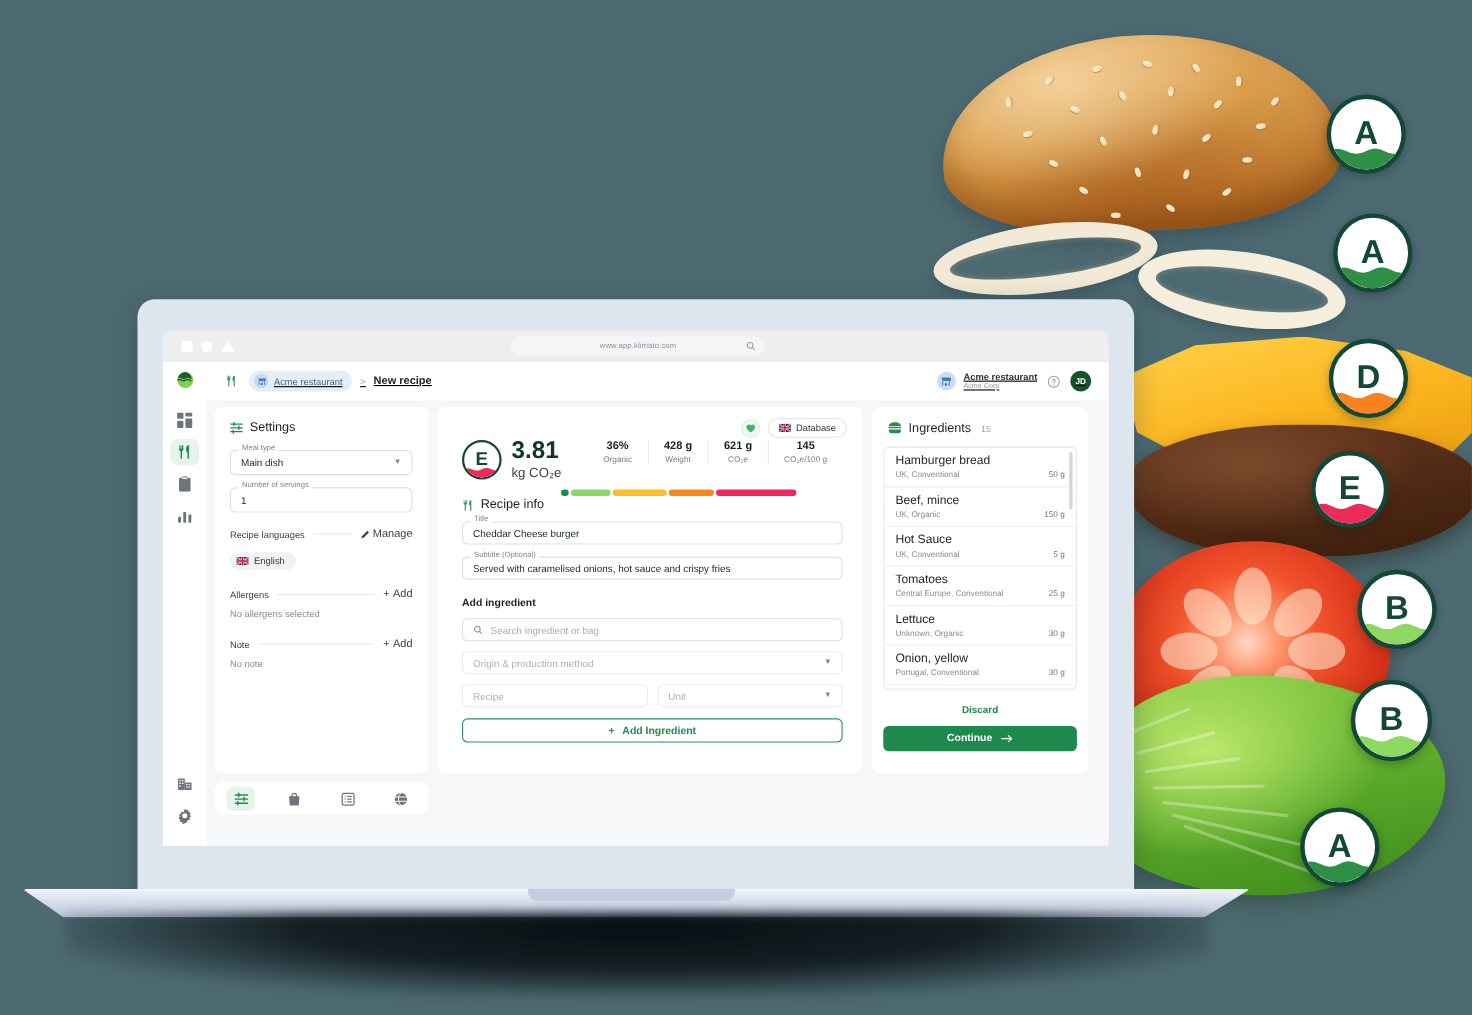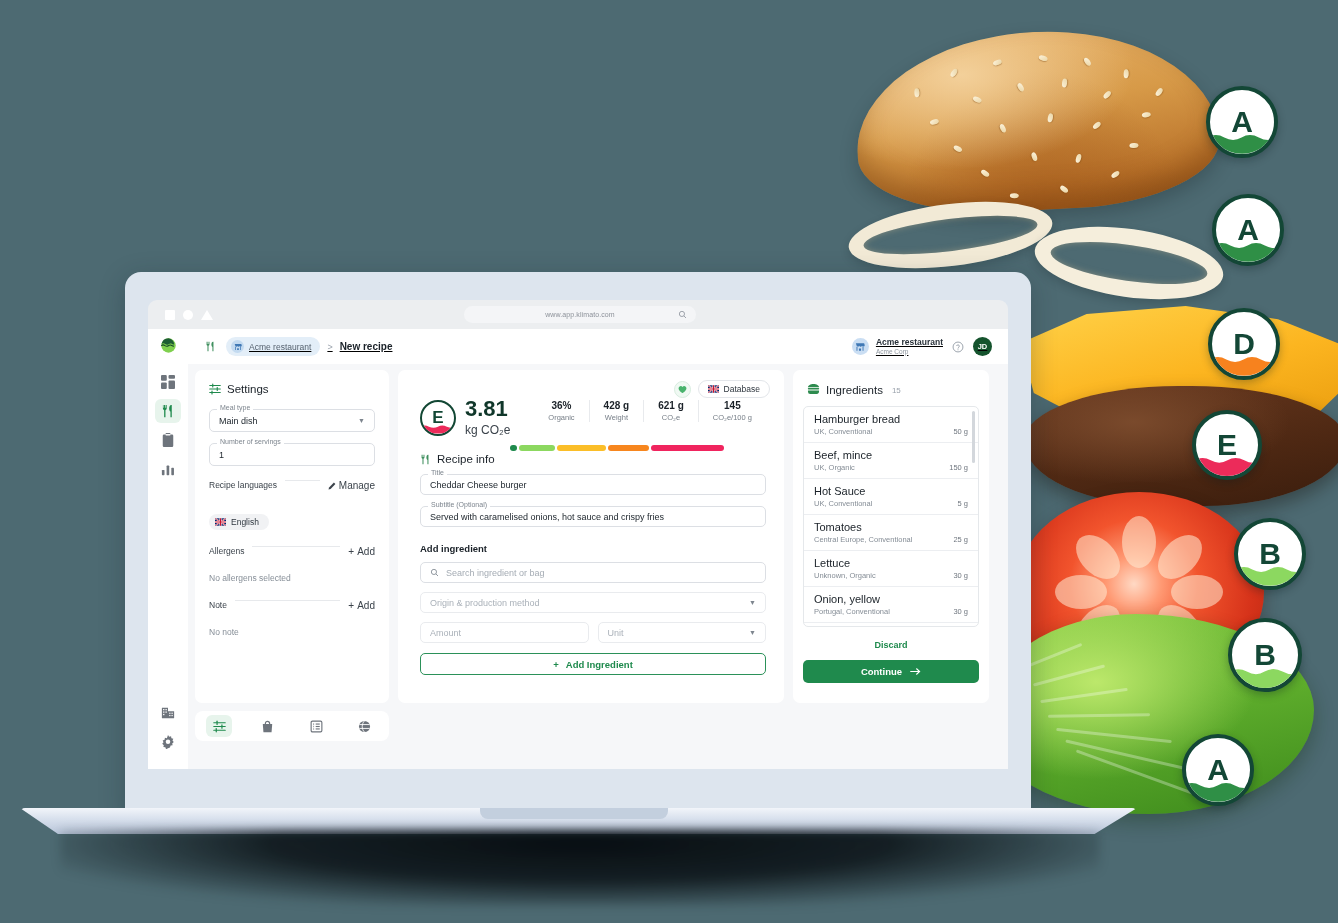--- a/index.html
+++ b/index.html
@@ -144,21 +144,21 @@
     background: #fff; padding: 0 3px;
     font-size: 7px; color: #7d858e;
   }
   .field-box {
     border: 1px solid #dcdfe4; border-radius: 5px;
     height: 23px; display: flex; align-items: center;
     padding: 0 9px; font-size: 9px; color: #222a31;
   }
   .field-caret { margin-left: auto; color: #7d858e; font-size: 7px; }
 
-  .sec-row { display: flex; align-items: flex-start; margin: 16px 14px; gap: 8px; }
+  .sec-row { display: flex; align-items: center; margin: 4px 14px; gap: 8px; }
   .sec-label { font-size: 8.5px; color: #3b434b; font-weight: 400; white-space: nowrap; }
   .sec-rule { flex: 1; height: 1px; background: #e7e9ec; }
   .sec-action { font-size: 10px; color: #3b434b; display: flex; align-items: center; gap: 3px; white-space: nowrap; }
   .chip {
     display: inline-flex; align-items: center; gap: 5px;
     background: #f1f2f4; border-radius: 10px;
     padding: 3px 10px 3px 6px; margin: 7px 0 0 14px;
     font-size: 8.5px; color: #2f373f;
   }
   .empty-text { font-size: 8.5px; color: #878f98; margin: 7px 14px 0 14px; }
@@ -731,21 +731,21 @@
     <div class="inp" style="margin-top:9px">
       <div class="inp-box muted">
         <span>Origin &amp; production method</span>
         <span class="field-caret">▼</span>
       </div>
     </div>
 
     <div id="amt-row">
       <div>
         <div class="inp-box muted">
-          <span>Amount</span>
+          <span>Recipe</span>
         </div>
       </div>
       <div>
         <div class="inp-box muted">
           <span>Unit</span>
           <span class="field-caret">▼</span>
         </div>
       </div>
     </div>
 

